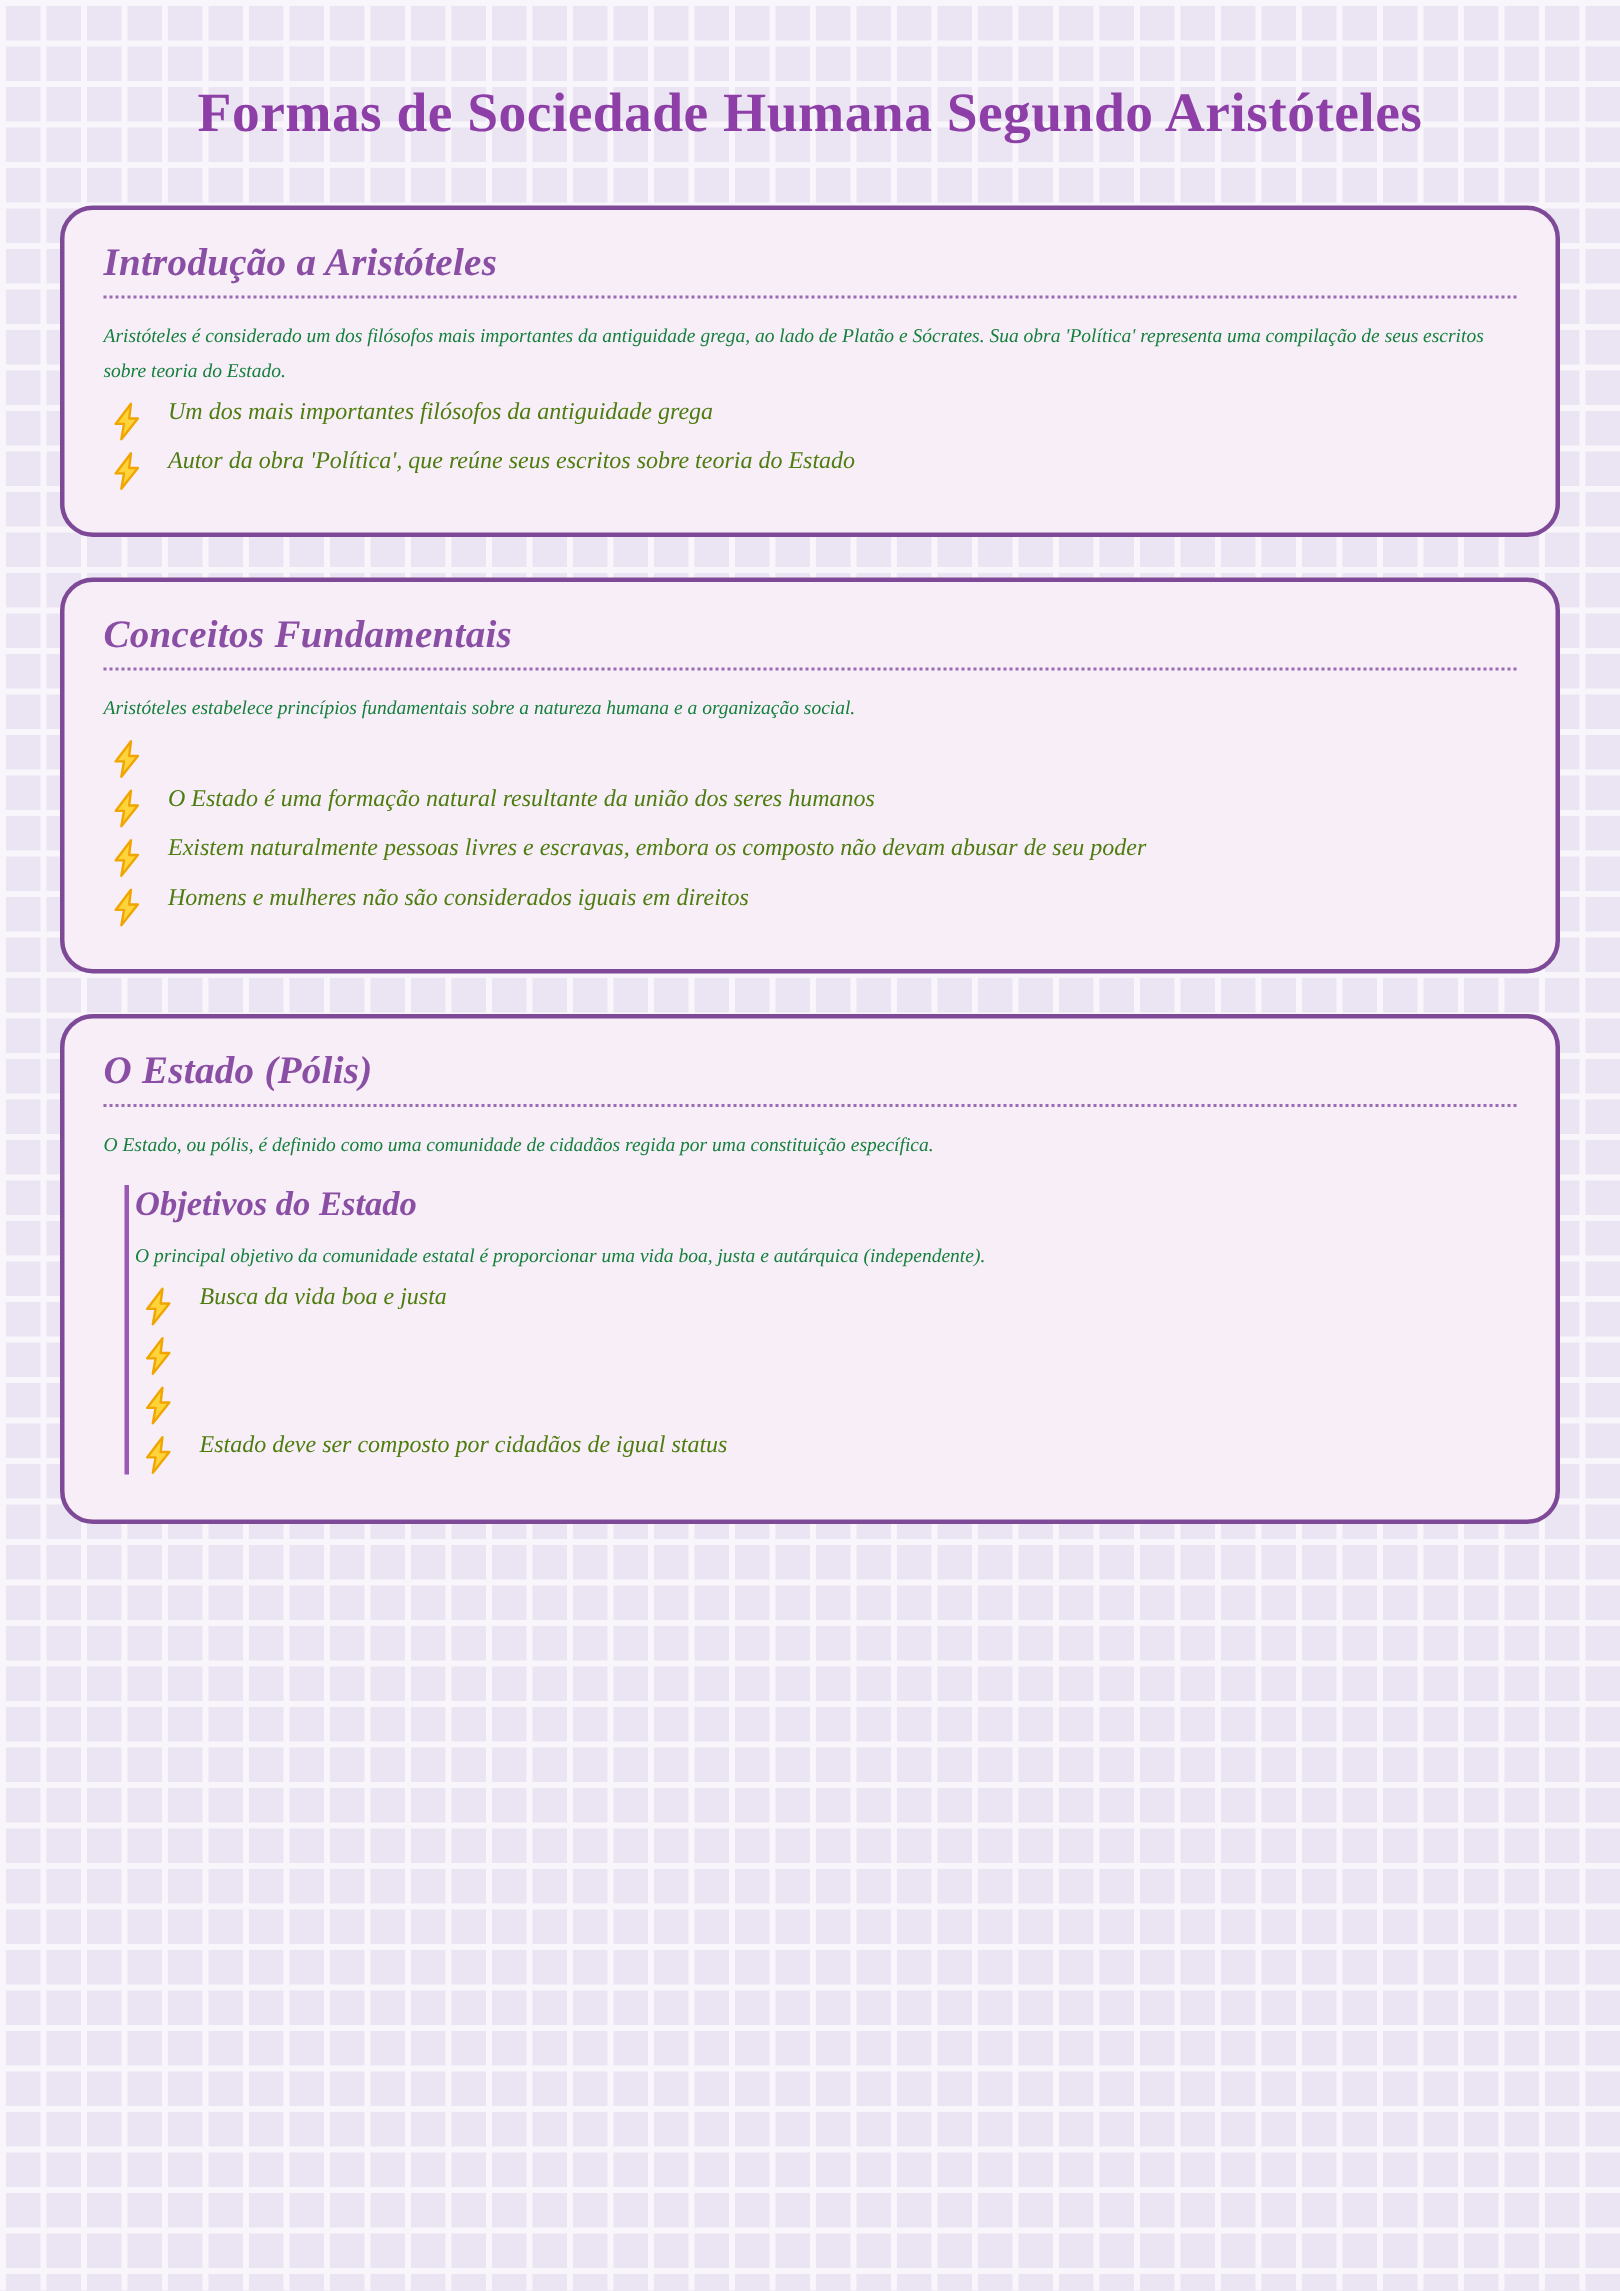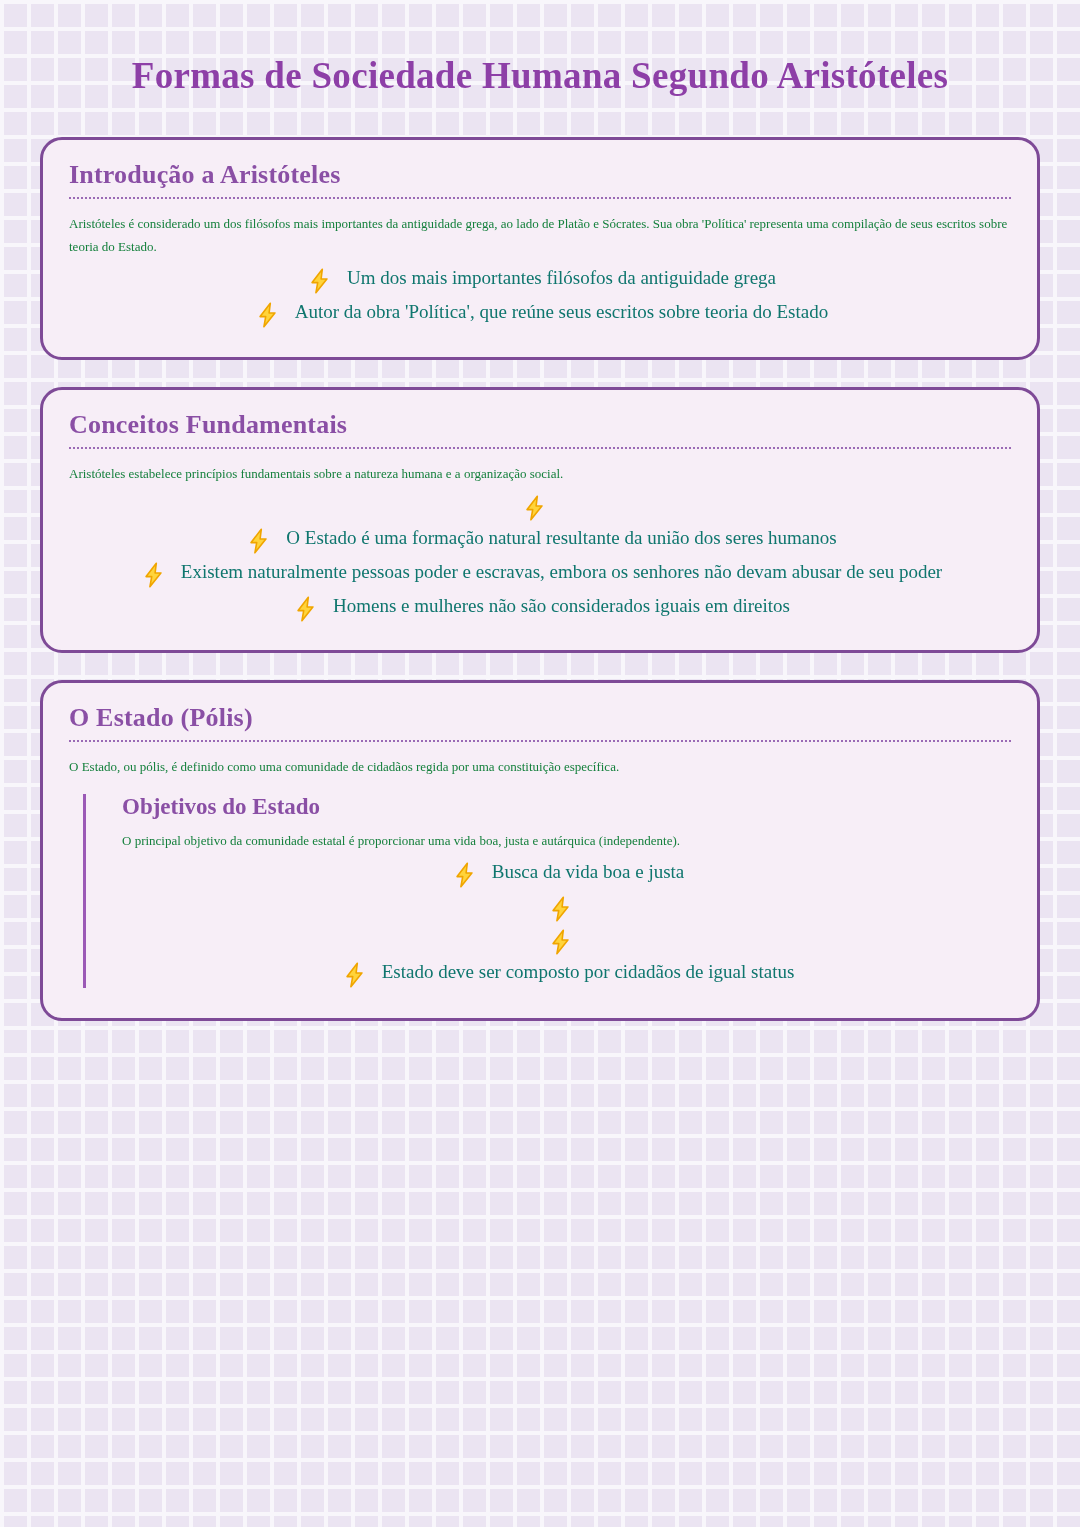--- a/index.html
+++ b/index.html
@@ -23,20 +23,21 @@
     line-height: 1.38;
     margin-bottom: 36px;
     letter-spacing: 0.3px;
   }
   .card {
     margin: 0 40px 27px;
     background: #f7eef7;
     border: 3px solid #7e4a97;
     border-radius: 22px;
     padding: 20px 26px 28px;
+    font-style: italic;
   }
   .card-heading {
     color: #8a4fa5;
     font-size: 26px;
     font-weight: bold;
     letter-spacing: 0.2px;
   }
   .dotted-rule {
     border: none;
     border-top: 2px dotted #9a6ab5;
@@ -45,32 +46,31 @@
   .card-paragraph {
     font-size: 13px;
     line-height: 1.78;
     color: #15803d;
     margin-bottom: 3px;
   }
   .bullet-list { list-style: none; }
   .bullet-item {
     display: flex;
     align-items: flex-start;
-    font-size: 19px;
+    font-size: 16px;
     line-height: 1.78;
-    color: #0f766e;
+    color: #4d7c0f;
     padding-left: 5px;
-    justify-content: center;
   }
   .bolt-wrap { flex: 0 0 auto; width: 21px; margin: 7px 17px 0 0; }
   .bolt-wrap svg { display: block; }
   .subsection {
     margin: 15px 0 2px 14px;
     border-left: 3px solid #9b59b6;
-    padding-left: 36px;
+    padding-left: 4px;
   }
   .sub-heading {
     color: #8a4fa5;
     font-size: 23px;
     font-weight: bold;
     margin-bottom: 9px;
   }
 </style>
 </head>
 <body>
@@ -120,21 +120,21 @@
           </svg>
       </span>
       <span>O Estado é uma formação natural resultante da união dos seres humanos</span>
     </li>
     <li class="bullet-item">
       <span class="bolt-wrap">
         <svg width="21" height="26" viewBox="0 0 20 26">
             <path d="M12.8 1.2 L2.6 14.6 L8.2 14.6 L6.4 24.8 L17.4 11 L11.6 11 Z" fill="#ffd43b" stroke="#f0a500" stroke-width="1.6" stroke-linejoin="round"></path>
           </svg>
       </span>
-      <span>Existem naturalmente pessoas poder e escravas, embora os senhores não devam abusar de seu poder</span>
+      <span>Existem naturalmente pessoas livres e escravas, embora os composto não devam abusar de seu poder</span>
     </li>
     <li class="bullet-item">
       <span class="bolt-wrap">
         <svg width="21" height="26" viewBox="0 0 20 26">
             <path d="M12.8 1.2 L2.6 14.6 L8.2 14.6 L6.4 24.8 L17.4 11 L11.6 11 Z" fill="#ffd43b" stroke="#f0a500" stroke-width="1.6" stroke-linejoin="round"></path>
           </svg>
       </span>
       <span>Homens e mulheres não são considerados iguais em direitos</span>
     </li>
   </ul>

